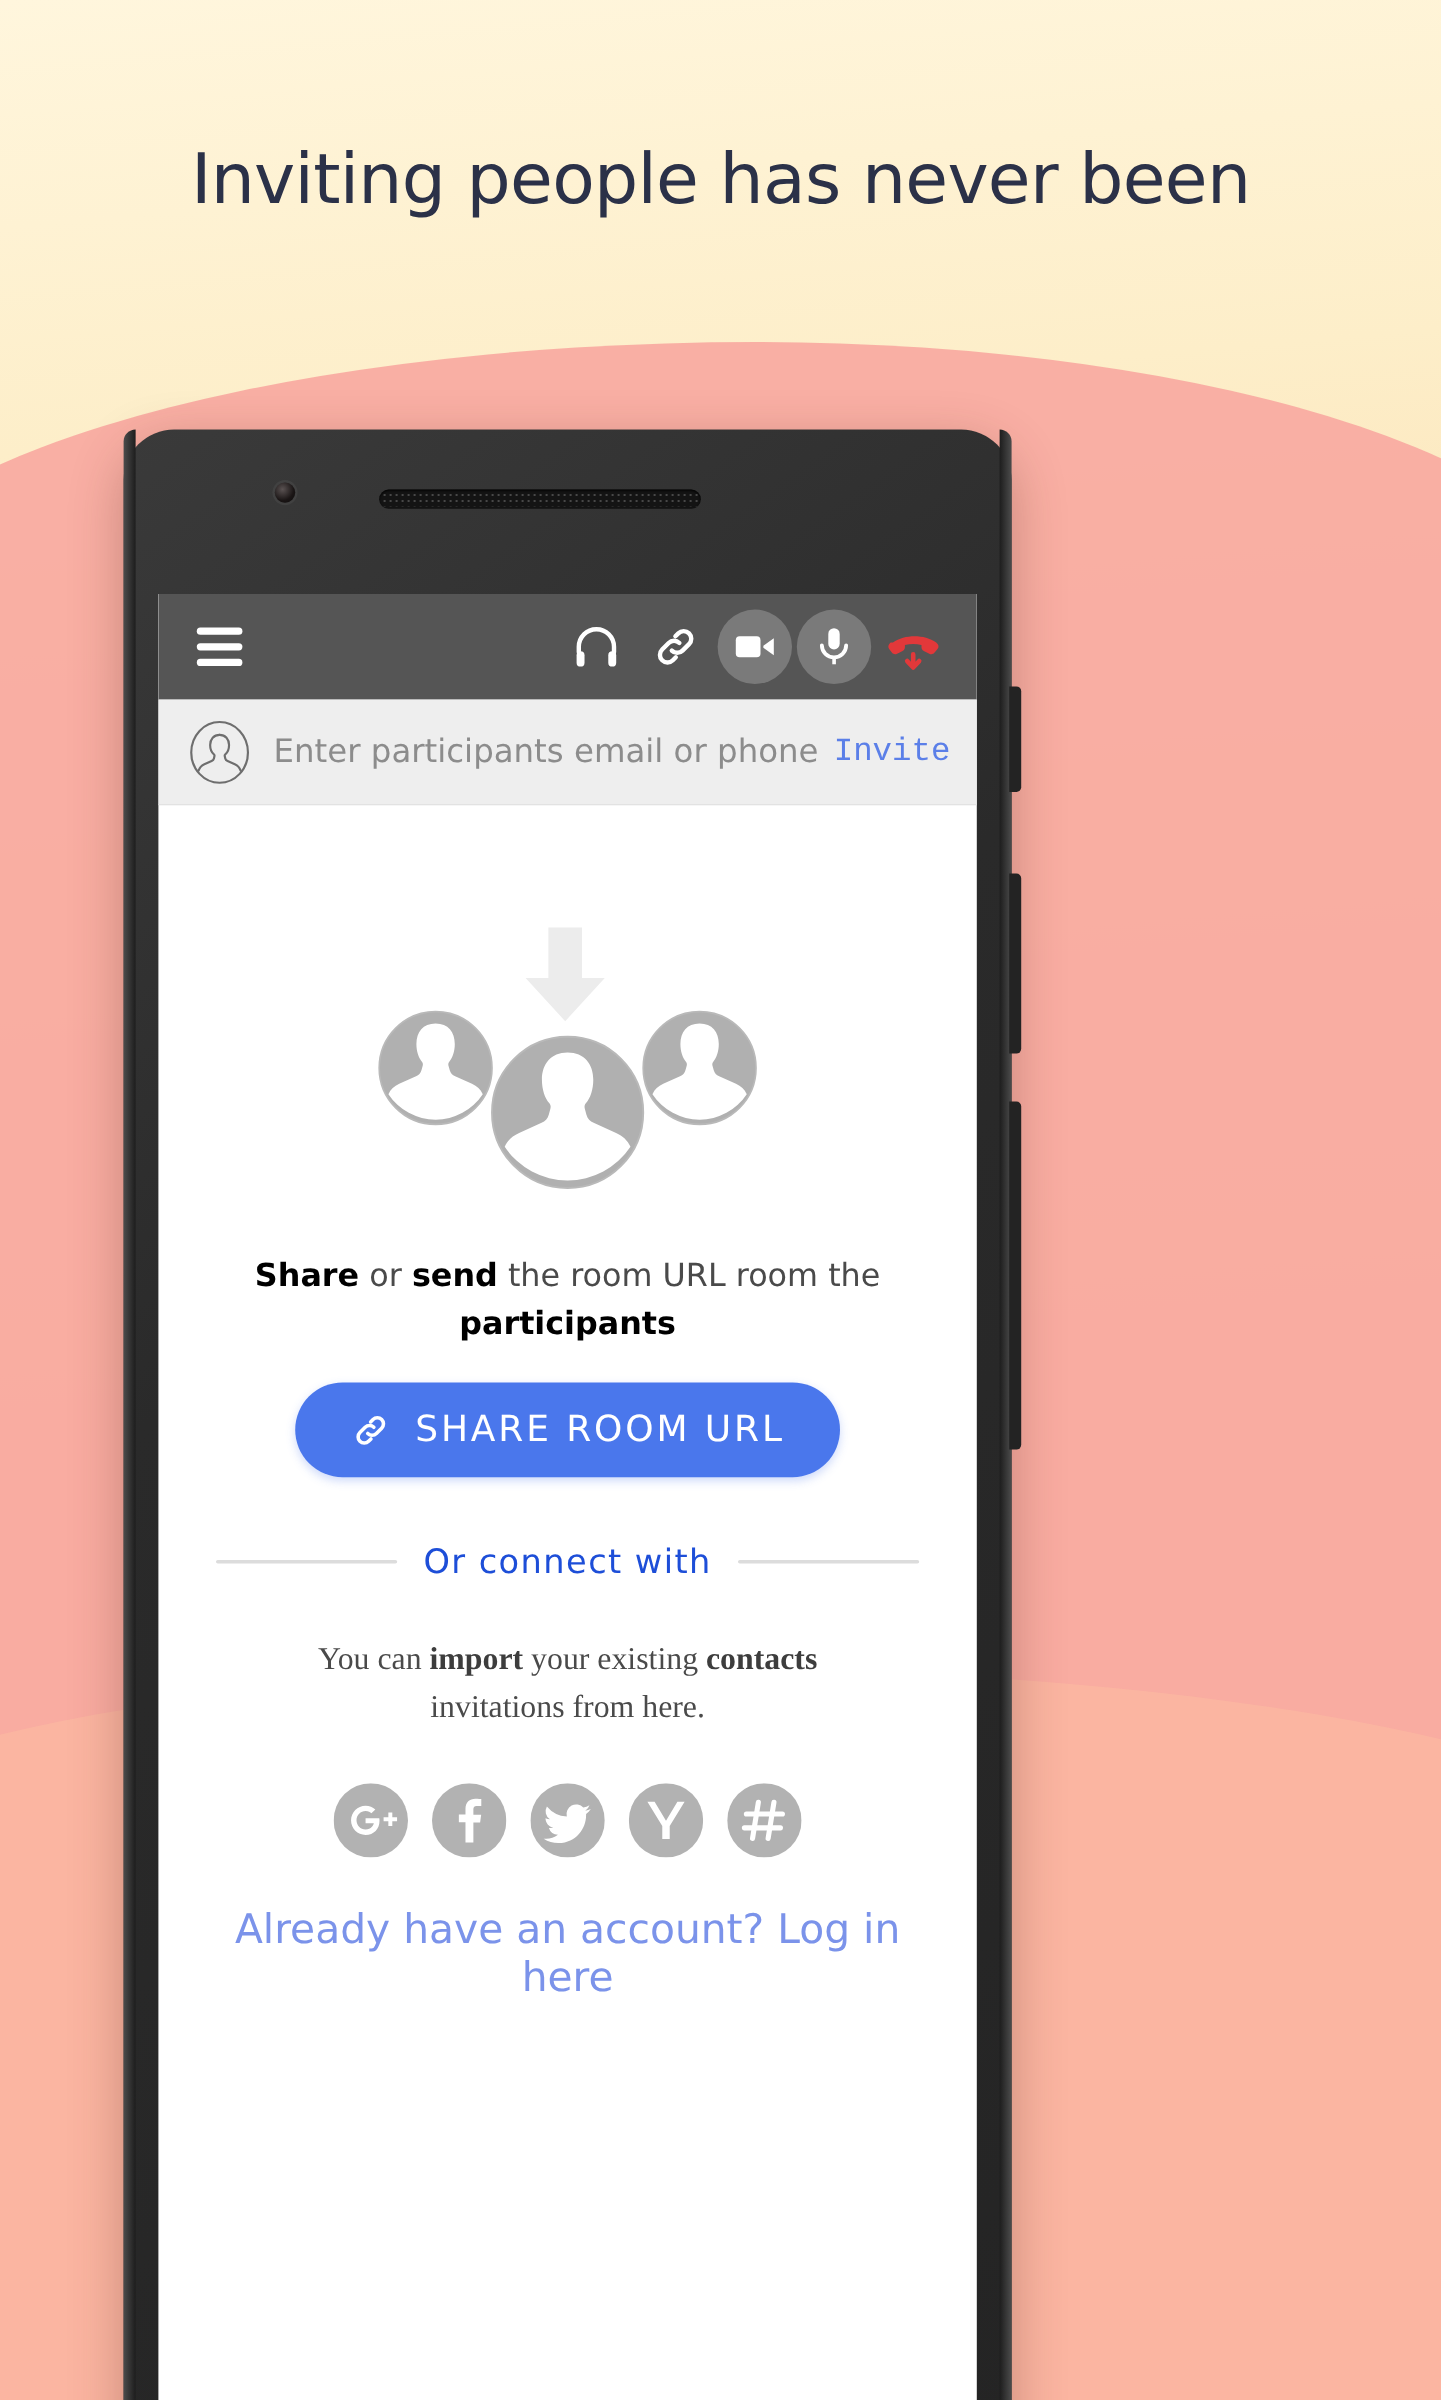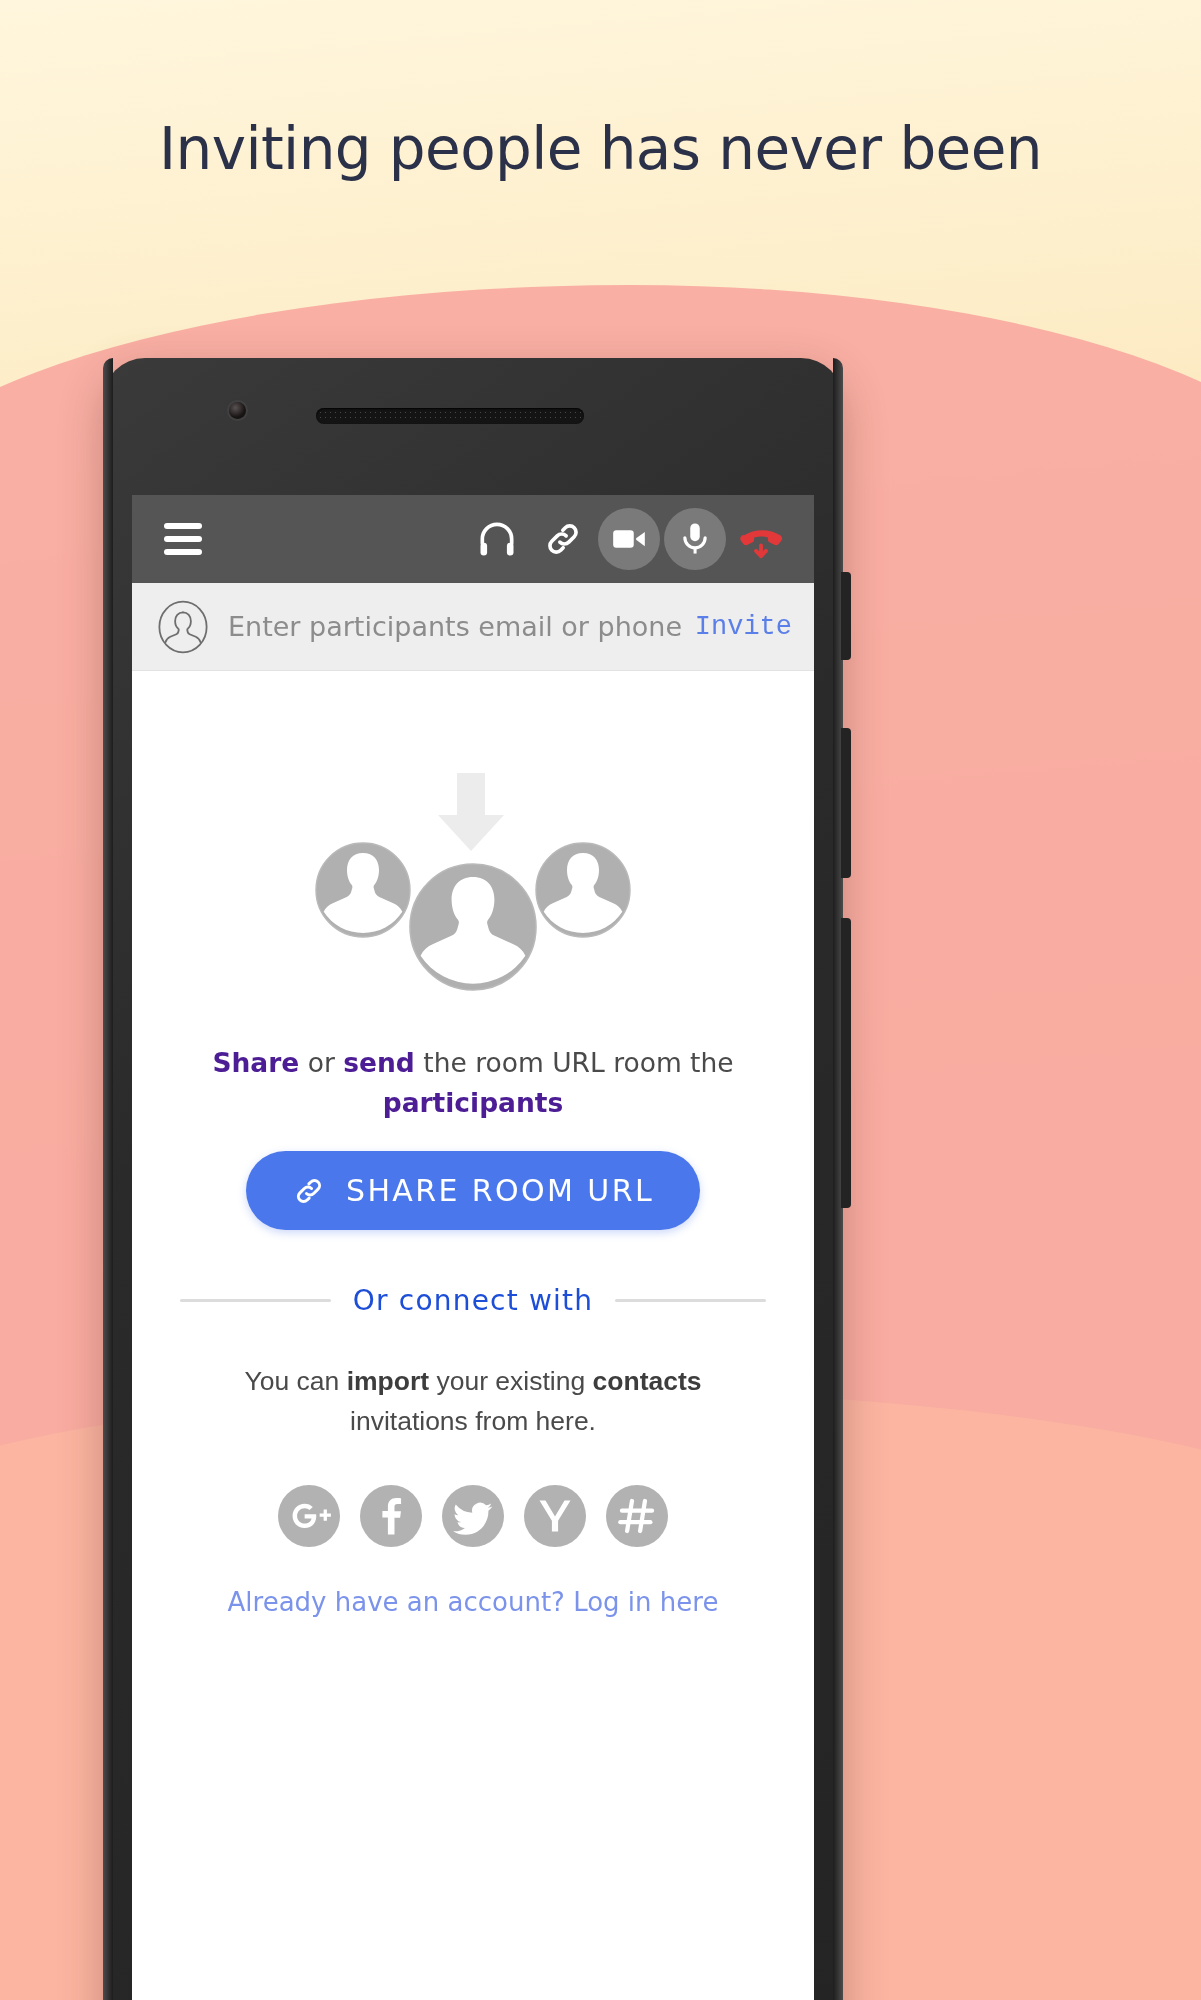--- a/index.html
+++ b/index.html
@@ -135,21 +135,21 @@
 
   
   .screen-body { padding:50px 30px 0; text-align:center; }
   .hero-art { margin:44px auto 10px; width:330px; height:230px; }
 
   .share-text {
     font-family:"DejaVu Sans", sans-serif;
     font-size:26.5px; line-height:40px; color:#4a4a4a;
     margin-top:34px;
   }
-  .share-text b { font-weight:700; color:#4c1d95; }
+  .share-text b { font-weight:700; color:#000000; }
 
   .share-btn {
     margin:28px auto 0;
     width:max-content;
     background:#4a77ec; color:#fff;
     border:none; border-radius:42px;
     padding:22px 46px;
     display:flex; align-items:center; gap:20px;
     font-family:"DejaVu Sans", sans-serif;
     font-size:30px; font-weight:400; letter-spacing:2.4px;
@@ -160,36 +160,36 @@
   .divider {
     display:flex; align-items:center; gap:22px;
     margin:54px 18px 0;
     color:#1d4ed8;
     font-family:"DejaVu Sans", sans-serif;
     font-size:28px; letter-spacing:1.2px;
   }
   .divider span.line { flex:1; height:3px; background:#dcdcdc; border-radius:2px; }
 
   .import-text {
-    font-family:Liberation Sans, sans-serif;
+    font-family:Liberation Serif, serif;
     font-size:26.5px; line-height:40px; color:#4a4a4a;
     margin-top:44px;
   }
   .import-text b { font-weight:700; color:#3d3d3d; }
 
   .social-row {
     display:flex; justify-content:center; gap:20px;
     margin-top:44px;
   }
   .social { width:62px; height:62px; cursor:pointer; }
 
   .login-link {
     margin-top:40px;
     font-family:"DejaVu Sans", sans-serif;
-    font-size:26px; color:#7b93ea; cursor:pointer;
+    font-size:34px; color:#7b93ea; cursor:pointer;
   }
 </style>
 </head>
 <body>
 
 <div class="promo-bg">
   <div class="blob"></div>
   <div class="blob2"></div>
 </div>
 

